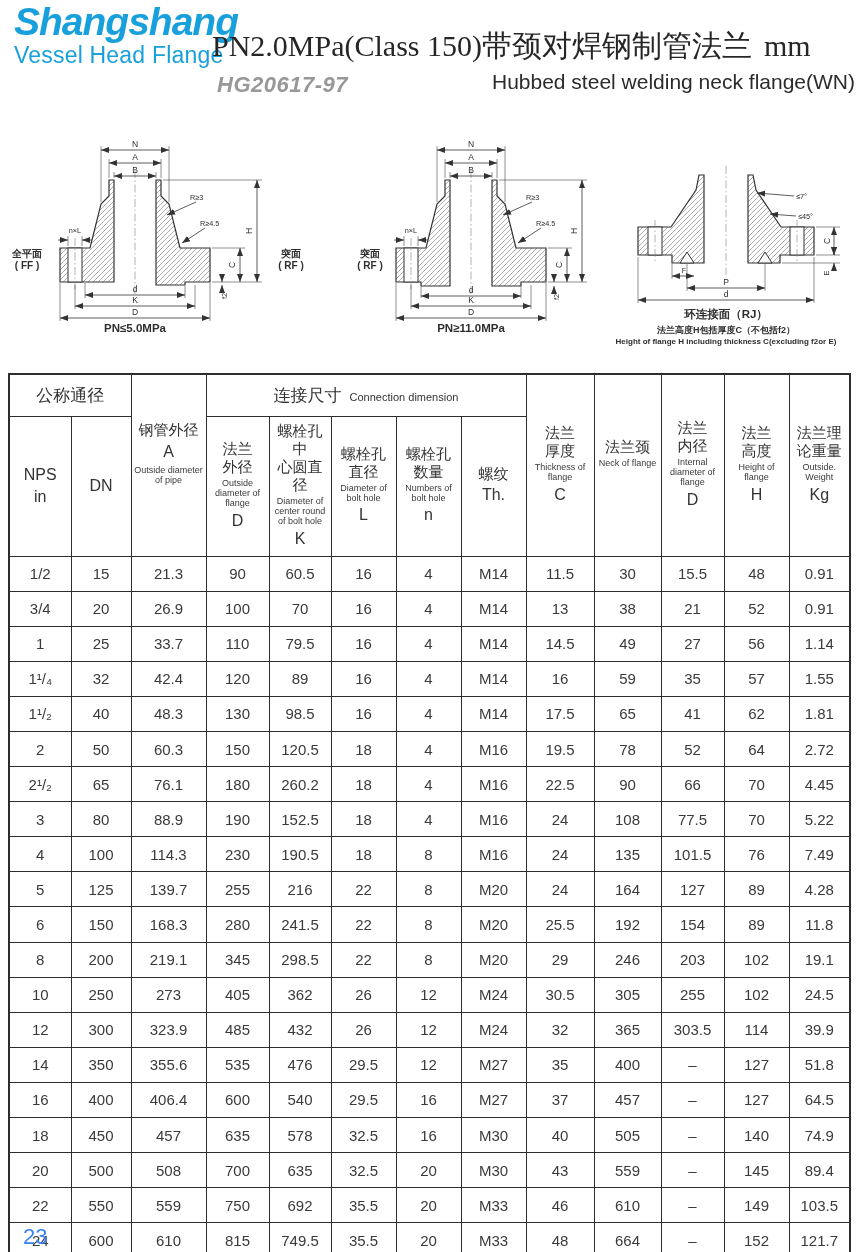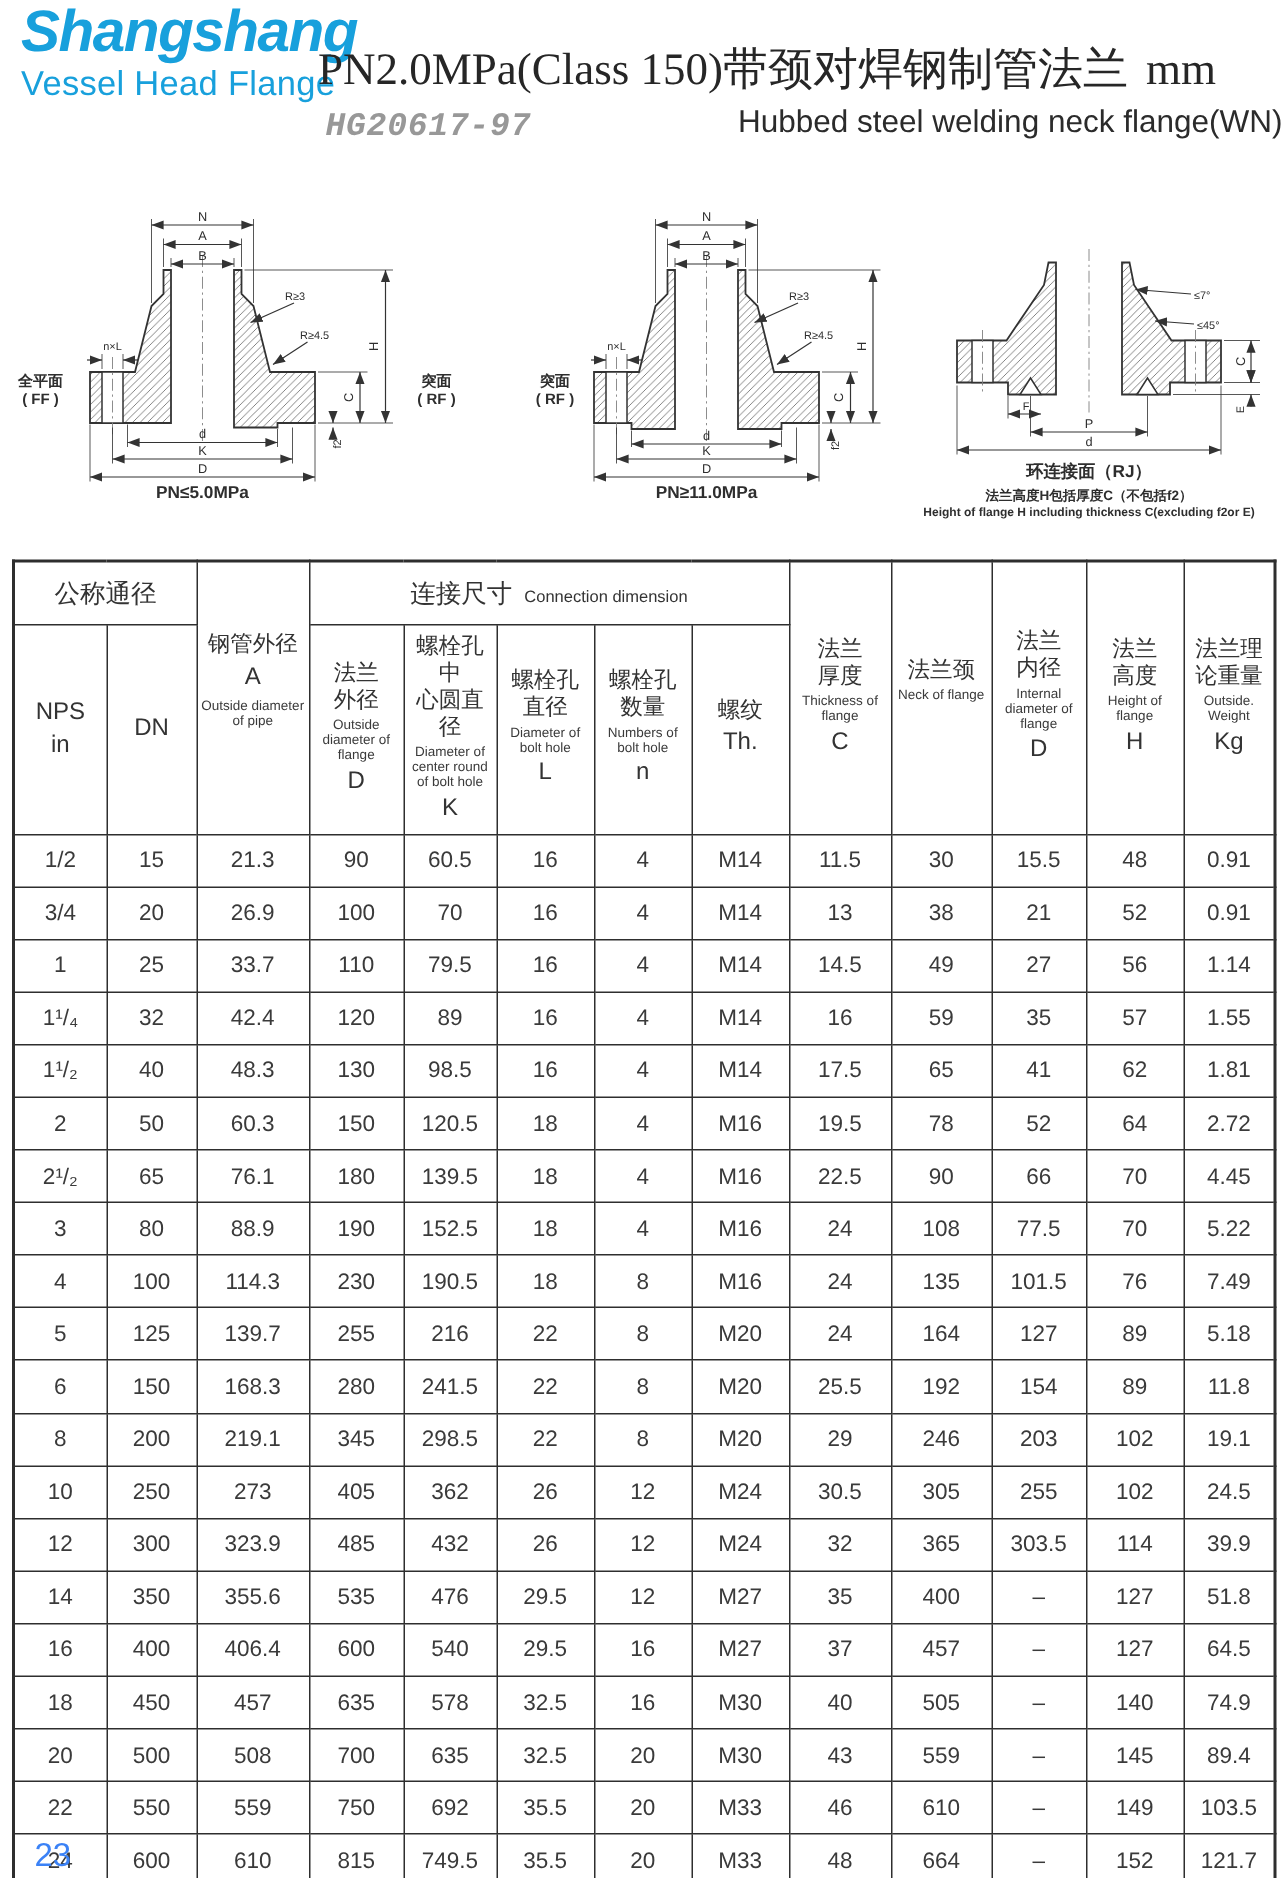--- a/index.html
+++ b/index.html
@@ -6,21 +6,21 @@
   body{
     width:857px;height:1252px;background:#ffffff;position:relative;overflow:hidden;
     font-family:"Liberation Sans","DejaVu Sans",sans-serif;color:#333;
   }
   
   .logo{position:absolute;left:14px;top:2px;line-height:1;}
   .logo-main{font-size:39px;font-weight:bold;font-style:italic;color:#18A0DC;letter-spacing:-1px;}
   .logo-sub{font-size:23px;color:#18A0DC;margin-top:3px;letter-spacing:0.2px;}
   .doc-title{position:absolute;left:212px;top:26px;font-size:30px;color:#262626;white-space:nowrap;font-family:Liberation Serif, serif;}
   .doc-title .unit{margin-left:12px;}
-  .standard{position:absolute;left:217px;top:72px;font-size:22px;font-weight:bold;font-style:italic;color:#989898;letter-spacing:0.5px;font-family:Liberation Mono, monospace;}
+  .standard{position:absolute;left:217px;top:72px;font-size:22px;font-weight:bold;font-style:italic;color:#989898;letter-spacing:0.5px;}
   .subtitle{position:absolute;right:2px;top:70px;font-size:21px;color:#2b2b2b;white-space:nowrap;}
   
   .drawings{position:absolute;left:0;top:130px;width:857px;height:240px;}
   .shape{fill:url(#hatch);stroke:#333;stroke-width:1.2;}
   .bolt{fill:#fff;stroke:#333;stroke-width:1;}
   .dimline{stroke:#333;stroke-width:0.8;marker-start:url(#arr);marker-end:url(#arr);}
   .arrline{stroke:#333;stroke-width:0.8;marker-end:url(#arr);}
   .extline{stroke:#333;stroke-width:0.55;}
   .cline{stroke:#808080;stroke-width:0.6;stroke-dasharray:8 2.5 1.5 2.5;}
   text{fill:#2e2e2e;}
@@ -463,21 +463,21 @@
         <td>78</td>
         <td>52</td>
         <td>64</td>
         <td>2.72</td>
       </tr>
       <tr>
         <td>2¹/₂</td>
         <td>65</td>
         <td>76.1</td>
         <td>180</td>
-        <td>139.5</td>
+        <td>260.2</td>
         <td>18</td>
         <td>4</td>
         <td>M16</td>
         <td>22.5</td>
         <td>90</td>
         <td>66</td>
         <td>70</td>
         <td>4.45</td>
       </tr>
       <tr>
@@ -516,21 +516,21 @@
         <td>139.7</td>
         <td>255</td>
         <td>216</td>
         <td>22</td>
         <td>8</td>
         <td>M20</td>
         <td>24</td>
         <td>164</td>
         <td>127</td>
         <td>89</td>
-        <td>5.18</td>
+        <td>4.28</td>
       </tr>
       <tr>
         <td>6</td>
         <td>150</td>
         <td>168.3</td>
         <td>280</td>
         <td>241.5</td>
         <td>22</td>
         <td>8</td>
         <td>M20</td>

